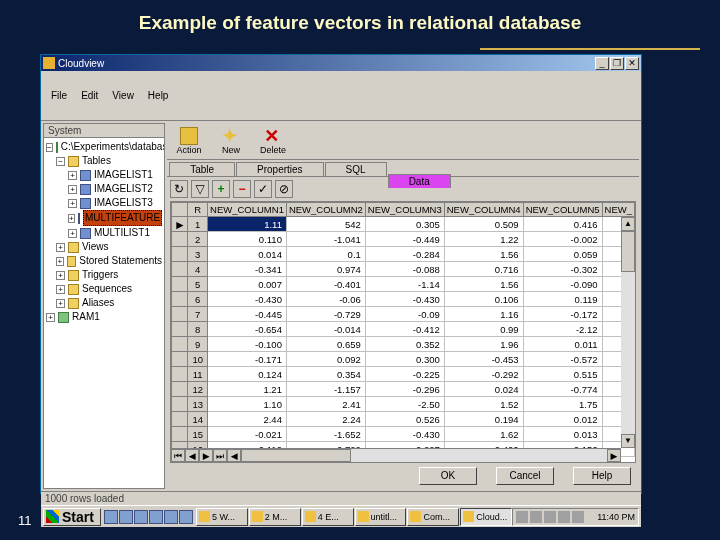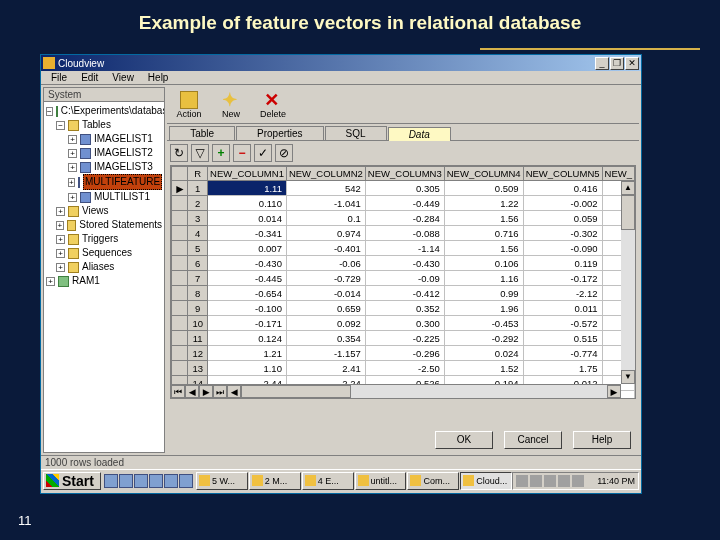--- a/index.html
+++ b/index.html
@@ -68,21 +68,21 @@
     text-align: center;
     color: #000;
   }
   .menubar {
     display: flex;
     padding: 1px 3px;
     background: #d4d0c8;
     border-bottom: 1px solid #808080;
     font-size: 10px;
   }
-  .menubar span { padding: 0 7px; }
+  .menubar span { padding: 18px 7px; }
   .main-area {
     display: flex;
     height: calc(100% - 16px - 16px - 14px - 22px);
   }
   .sidebar {
     width: 150px;
     background: #fff;
     border: 1px solid #808080;
     margin: 2px;
     overflow: hidden;
@@ -149,21 +149,21 @@
     margin-top: 2px;
     font-size: 10px;
   }
   .tab {
     padding: 1px 20px;
     border: 1px solid #808080;
     border-bottom: none;
     background: #d4d0c8;
     margin-right: 1px;
   }
-  .tab.active { background: #fef9c3; position: relative; top: 1px; font-style: italic; }
+  .tab.active { background: #d946ef; position: relative; top: 12px; }
   .minibar {
     display: flex;
     gap: 3px;
     padding: 3px;
   }
   .mbtn {
     width: 18px; height: 18px;
     border: 1px solid #808080;
     text-align: center;
     line-height: 16px;
@@ -257,23 +257,22 @@
   .vscroll .vthumb {
     position: absolute;
     top: 0; left: 0; right: 0;
     height: 20%;
     background: #d4d0c8;
     border: 1px solid #808080;
   }
   .dlg-buttons {
     display: flex;
     justify-content: flex-end;
-    gap: 11px;
+    gap: 19px;
     padding: 4px 8px;
-    margin-top: 28px;
   }
   .dlg-btn {
     width: 58px;
     height: 18px;
     background: #d4d0c8;
     border: 1px solid #fff;
     border-right-color: #404040;
     border-bottom-color: #404040;
     font-size: 10px;
     text-align: center;

